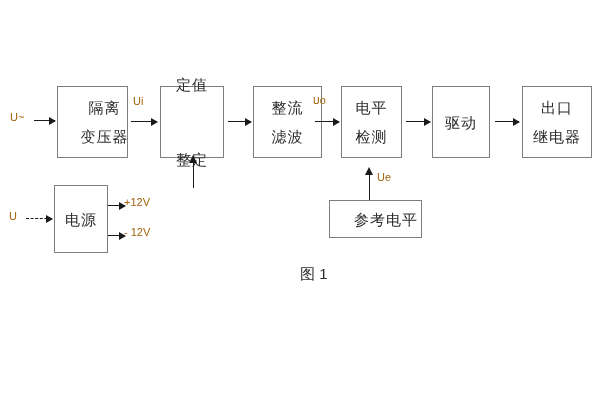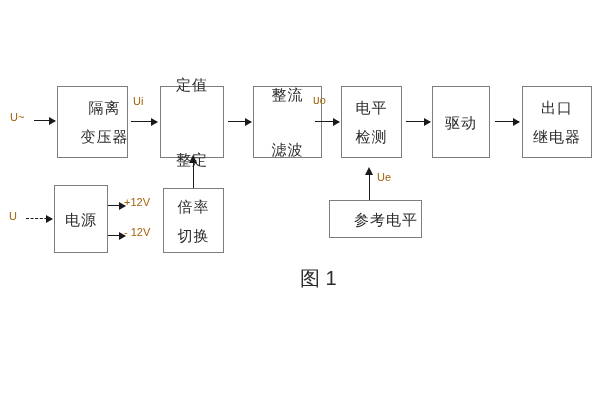--- a/index.html
+++ b/index.html
@@ -82,21 +82,21 @@
     left: -4.7px;
     top: -8px;
     width: 0; height: 0;
     border-bottom: 8px solid #1a1a1a;
     border-left: 4.5px solid transparent;
     border-right: 4.5px solid transparent;
   }
   .caption {
     position: absolute;
     color: #2b2b2b;
-    font-size: 20px;
+    font-size: 15px;
     white-space: nowrap;
   }
 </style>
 </head>
 <body>
 
 <div id="canvas">
 
   <div class="lbl" style="left:10px; top:112px;">U~</div>
 
@@ -110,21 +110,21 @@
   <div class="lbl" style="left:133px; top:96px;">Ui</div>
   <div class="arrow-h short" style="left:131px; top:121px; width:26px;"></div>
 
   <div class="blk" style="left:160px; top:86px; width:64px; height:72px;gap:46px;">
     <span class="ln">定值</span>
     <span class="ln">整定</span>
   </div>
 
   <div class="arrow-h short" style="left:228px; top:121px; width:23px;"></div>
 
-  <div class="blk" style="left:253px; top:86px; width:69px; height:72px;justify-content:space-between;">
+  <div class="blk" style="left:253px; top:86px; width:69px; height:72px;">
     <span class="ln">整流</span>
     <span class="ln">滤波</span>
   </div>
 
   <div class="lbl" style="left:313px; top:96px;font-family:Liberation Mono, monospace;">Uo</div>
   <div class="arrow-h short" style="left:315px; top:121px; width:24px;"></div>
 
   <div class="blk" style="left:341px; top:86px; width:61px; height:72px;">
     <span class="ln">电平</span>
     <span class="ln">检测</span>
@@ -150,24 +150,20 @@
   <div class="blk one-line" style="left:54px; top:185px; width:54px; height:68px;">
     <span class="ln">电源</span>
   </div>
 
   <div class="arrow-h short" style="left:108px; top:205px; width:17px;"></div>
   <div class="lbl" style="left:124px; top:197px;">+12V</div>
 
   <div class="arrow-h short" style="left:108px; top:235px; width:17px;"></div>
   <div class="lbl" style="left:124px; top:227px;">- 12V</div>
 
-  <div class="blk" style="left:163px; top:188px; width:61px; height:65px;">
-    <span class="ln">倍率</span>
-    <span class="ln">切换</span>
-  </div>
 
   <div class="arrow-up" style="left:193px; top:163px; height:25px;"></div>
 
   <div class="blk one-line" style="left:329px; top:200px; width:93px; height:38px;padding-left:21px;">
     <span class="ln">参考电平</span>
   </div>
 
   <div class="arrow-up" style="left:369px; top:175px; height:25px;"></div>
   <div class="lbl" style="left:377px; top:172px;">Ue</div>
 

